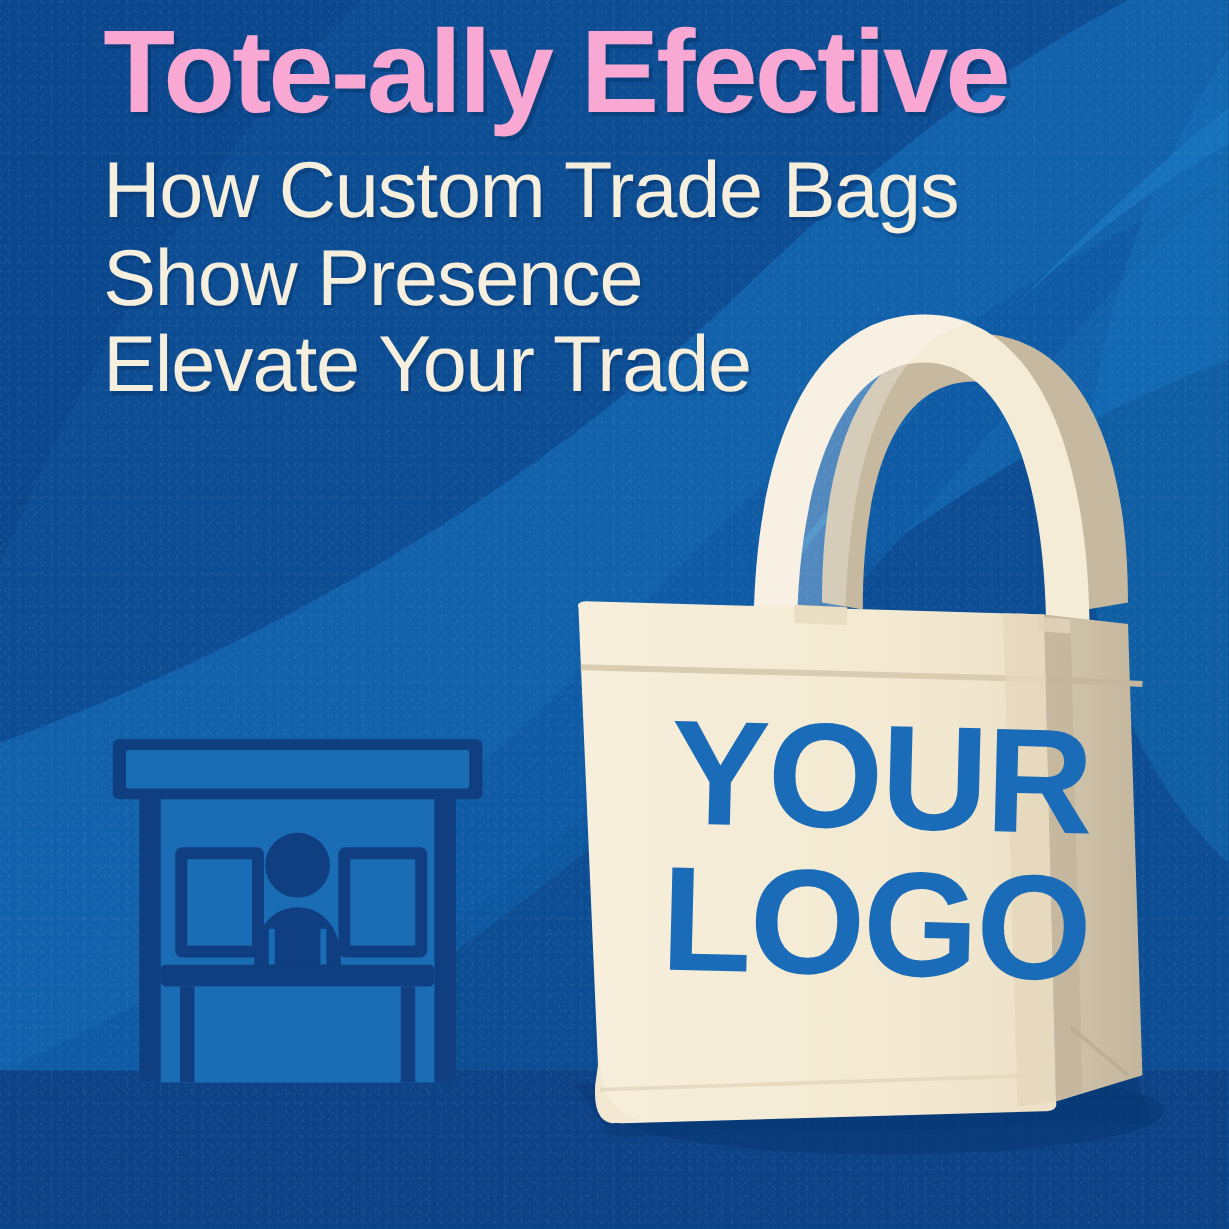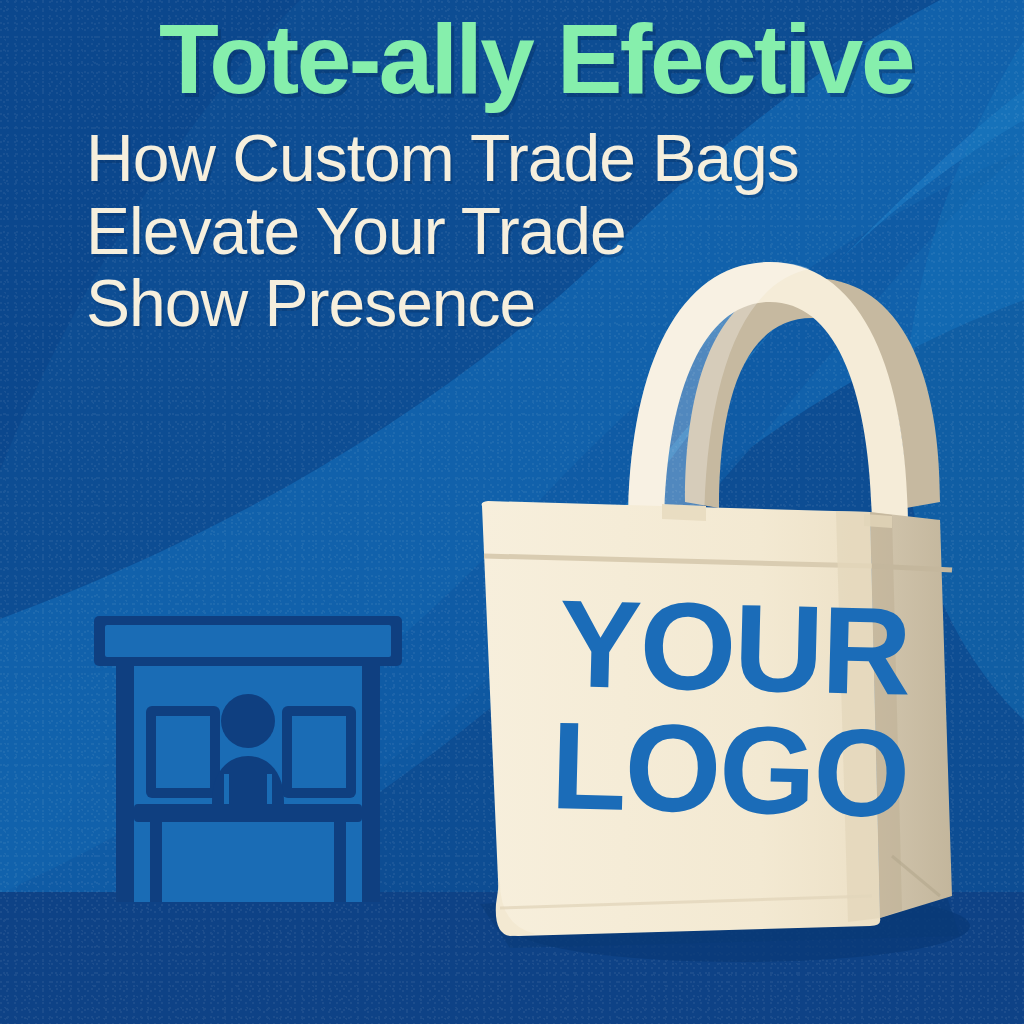--- a/index.html
+++ b/index.html
@@ -46,30 +46,29 @@
   .text-block {
     position: absolute;
     left: 86px;
     top: 12px;
     width: 900px;
     z-index: 6;
   }
 
   .headline {
     margin: 0;
-    color: #86efac;
+    color: #f9a8d4;
     font-size: 98px;
     line-height: .96;
     font-weight: 700;
     letter-spacing: -2.5px;
     text-shadow: 3px 4px 0 rgba(6, 45, 94, .40);
     white-space: nowrap;
     transform: scaleX(1.0);
     transform-origin: left center;
-    text-align: center;
   }
 
   .subheadline {
     margin: 16px 0 0 0;
     color: #f6efdd;
     font-size: 66px;
     line-height: 1.10;
     font-weight: 500;
     letter-spacing: -1px;
     text-shadow: 2px 3px 0 rgba(6, 45, 94, .32);
@@ -127,22 +126,22 @@
       <rect x="0" y="892" width="1024" height="132" fill="#0e4286"></rect>
     </g>
   </svg>
 
   <div class="grain"></div>
 
   <div class="text-block">
     <h1 class="headline">Tote-ally Efective</h1>
     <div class="subheadline">
       <span class="ln">How Custom Trade Bags</span>
+      <span class="ln">Show Presence</span>
       <span class="ln">Elevate Your Trade</span>
-      <span class="ln">Show Presence</span>
     </div>
   </div>
 
   <div class="booth-wrap">
     <svg viewBox="0 0 340 320" preserveAspectRatio="xMidYMid meet" aria-hidden="true">
       <g>
 
         <rect x="38" y="68" width="264" height="238" fill="#1a6cb5"></rect>
 
         <rect x="38" y="68" width="18" height="238" fill="#0f3f80"></rect>

